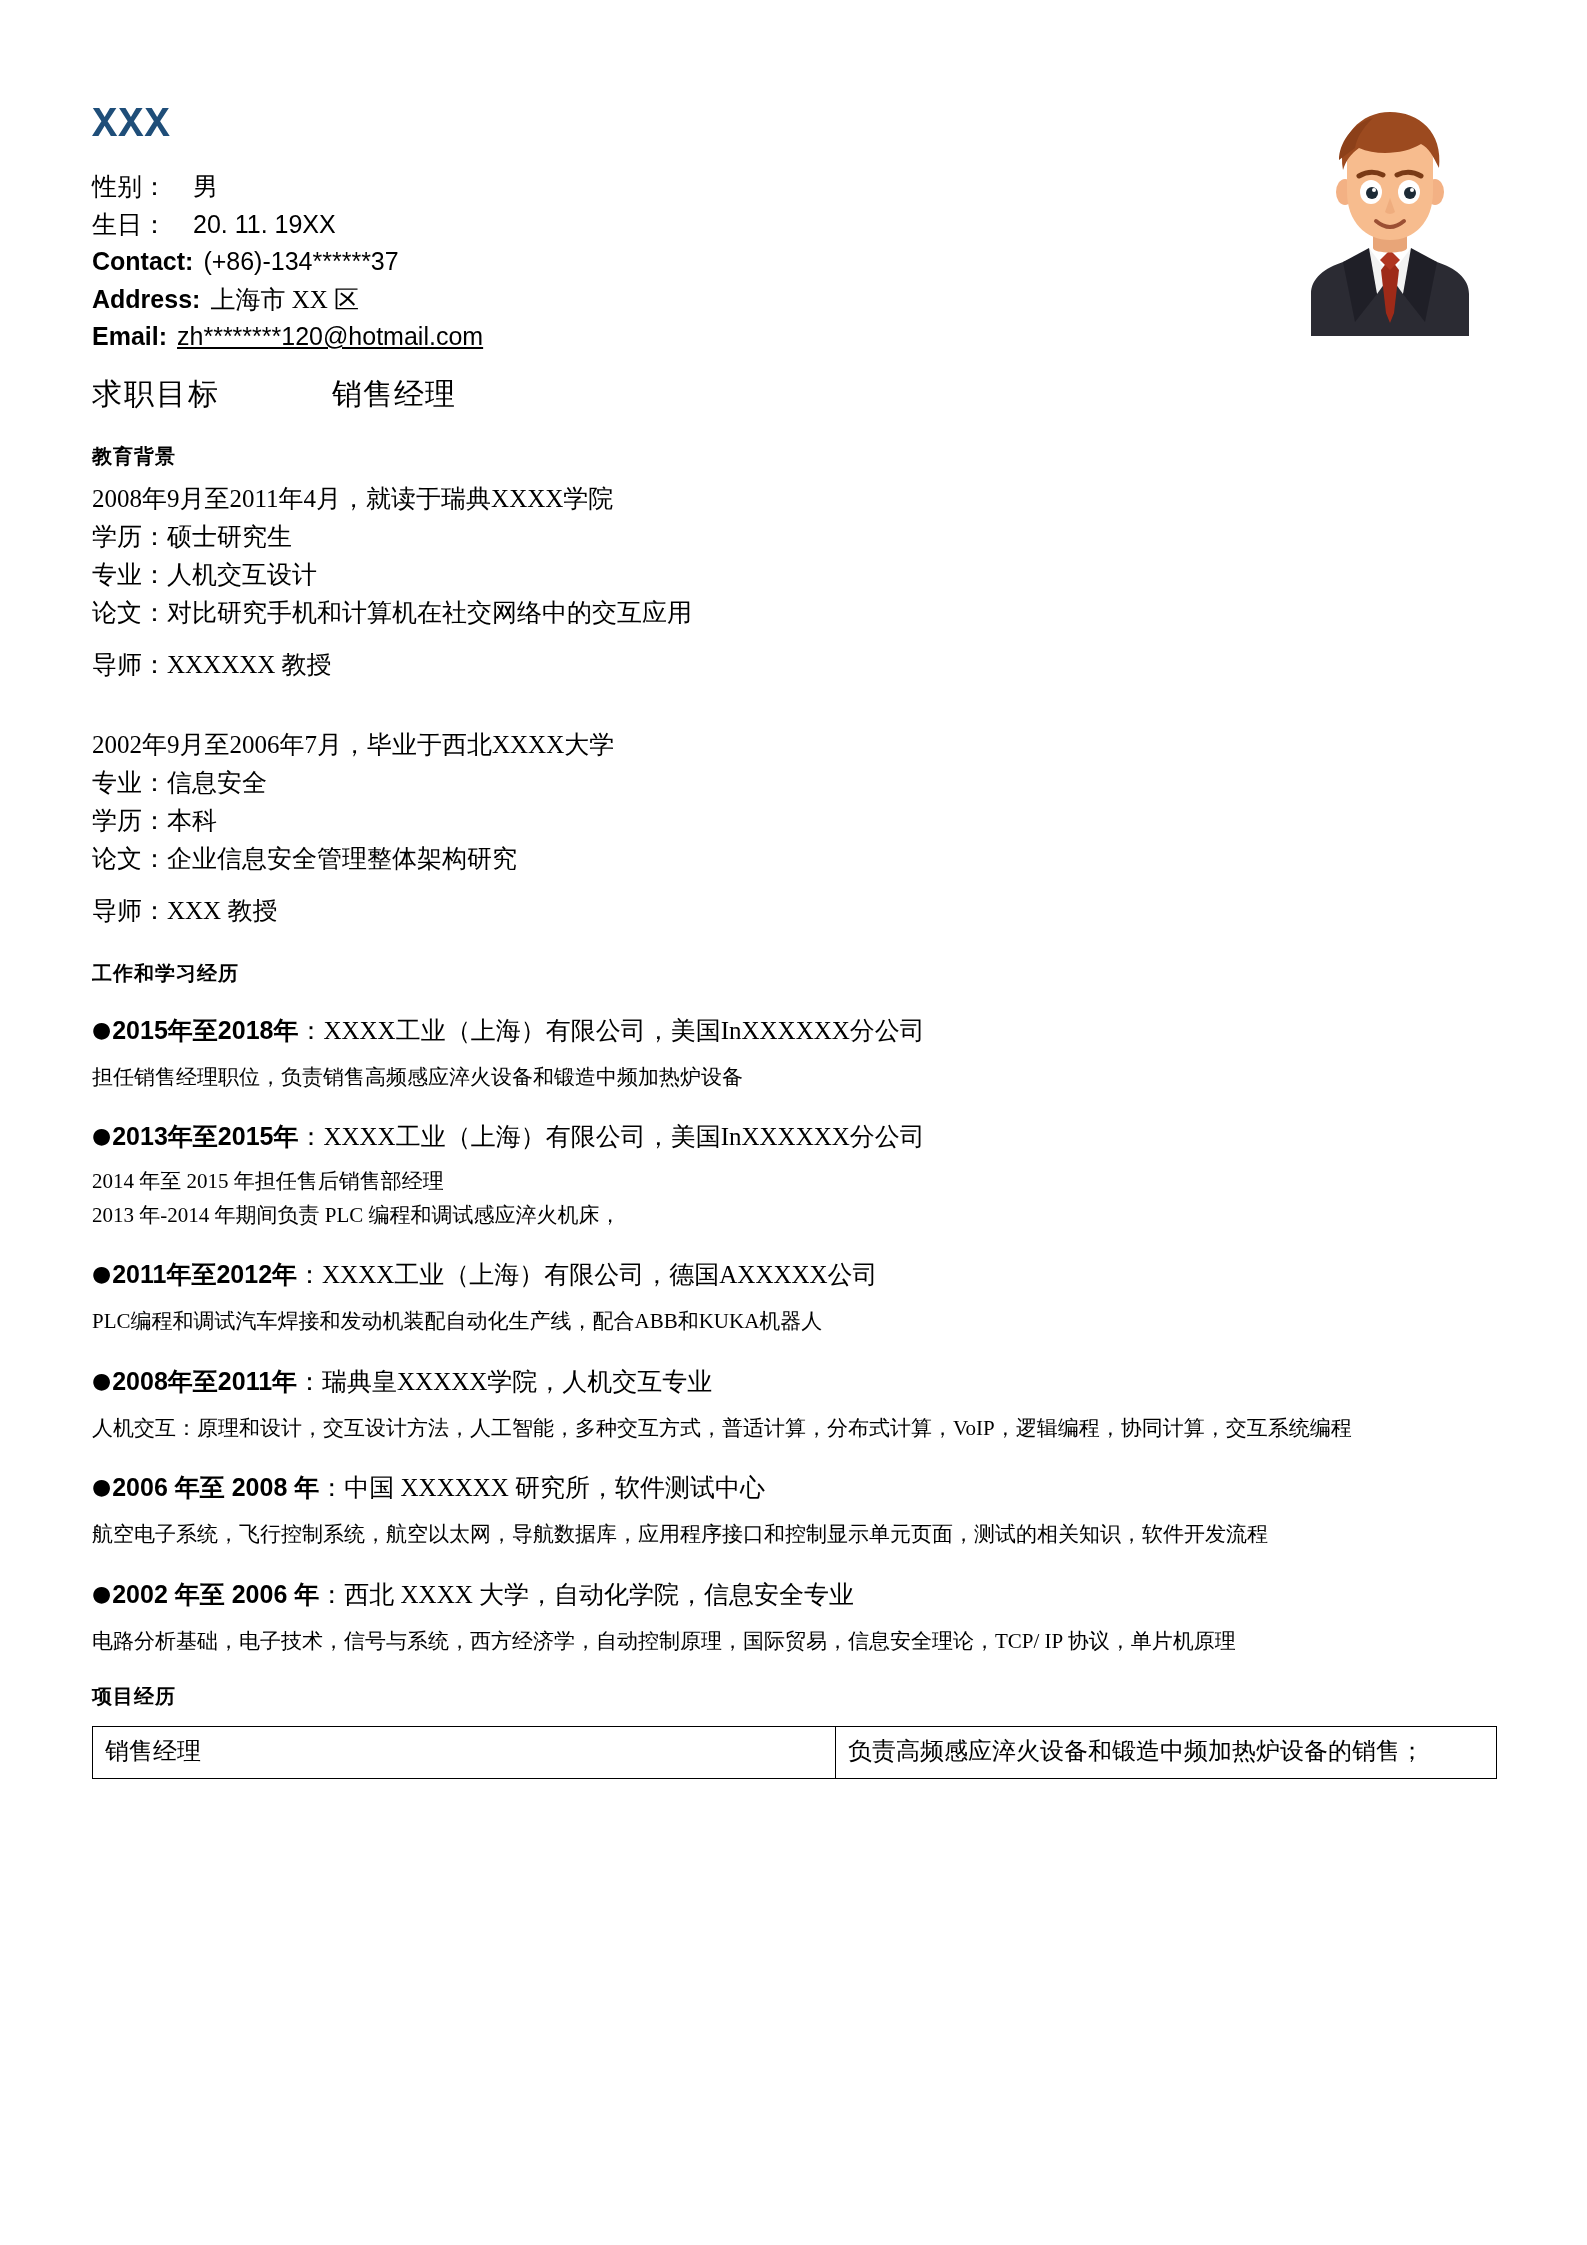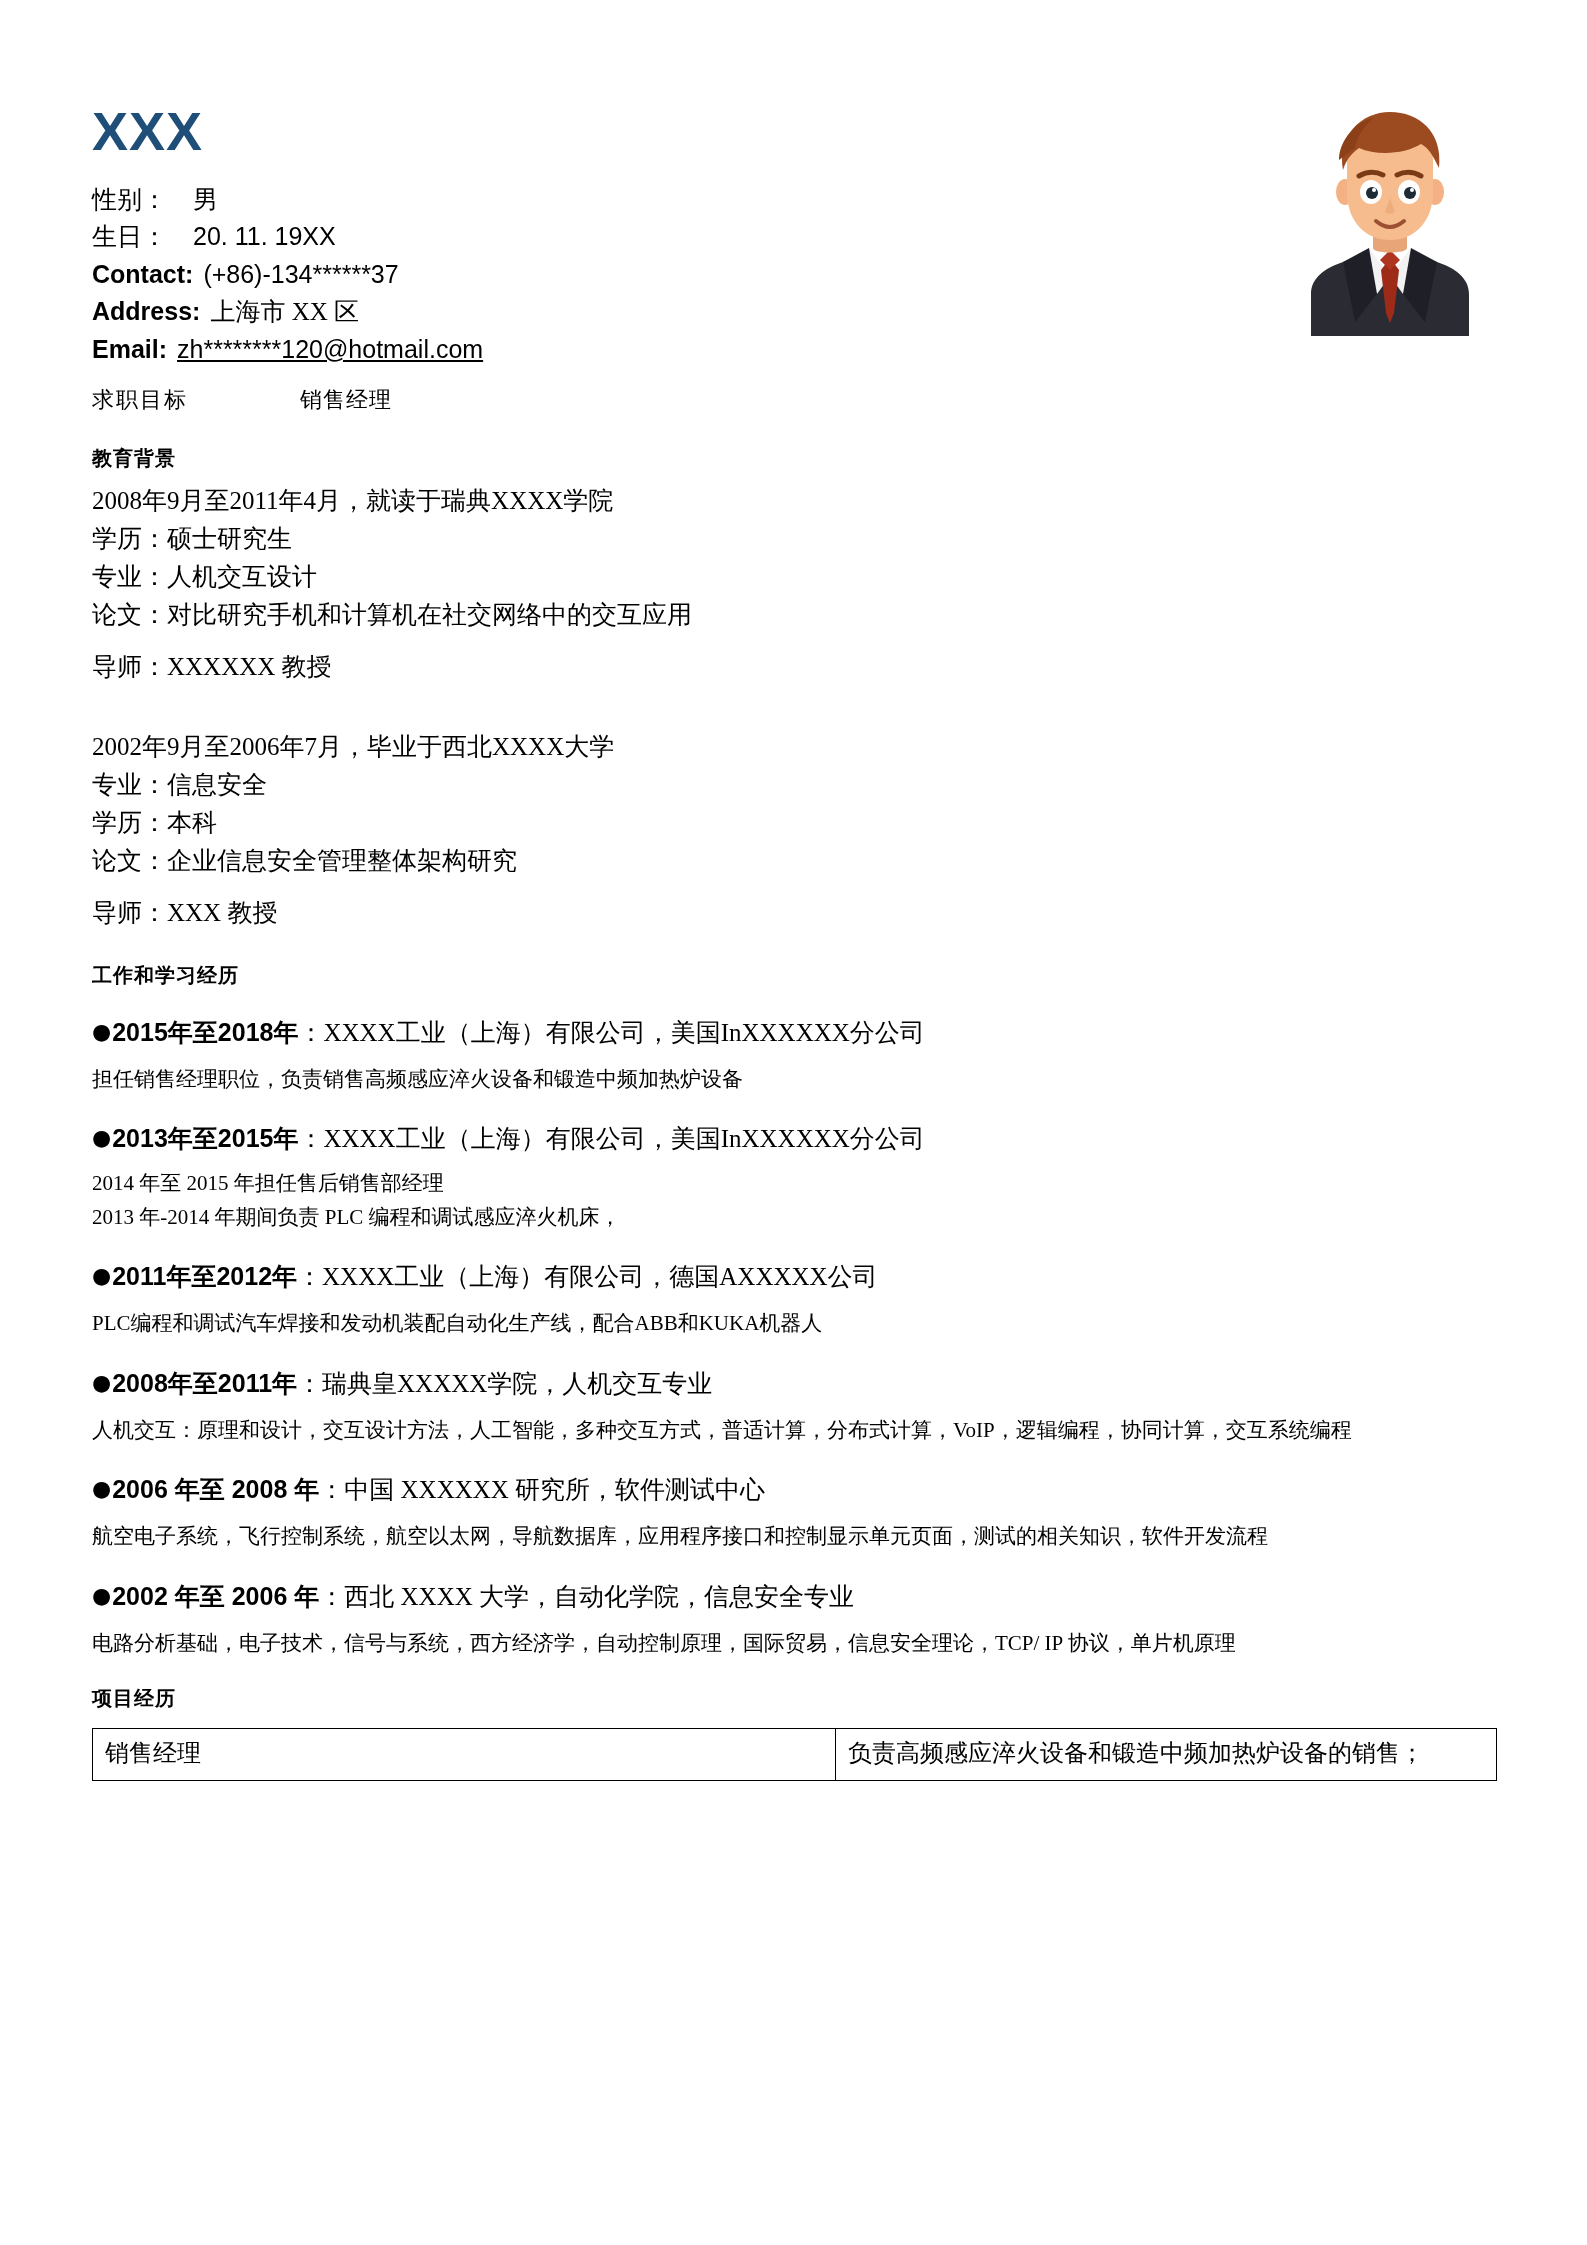--- a/index.html
+++ b/index.html
@@ -23,23 +23,23 @@
   }
   .content {
     position: absolute;
     left: 92px;
     top: 0;
     width: 1405px;
   }
 
   
   .name-title {
-    font-family: Liberation Sans, sans-serif;
+    font-family: Liberation Mono, monospace;
     font-weight: bold;
-    font-size: 54px;
+    font-size: 42px;
     color: #1F4E79;
     letter-spacing: 1px;
     margin: 0;
     padding-top: 103px;
     line-height: 1.05;
   }
   .contact-block {
     margin-top: 22px;
   }
   .contact-line {
@@ -72,21 +72,21 @@
     position: absolute;
     right: 88px;
     top: 108px;
     width: 218px;
     height: 228px;
   }
 
   
   .objective-row {
     margin-top: 18px;
-    font-size: 22px;
+    font-size: 30px;
     line-height: 1.3;
     white-space: nowrap;
   }
   .objective-row .obj-label { letter-spacing: 2px; }
   .objective-row .obj-gap { display: inline-block; width: 112px; }
   .objective-row .obj-value { letter-spacing: 1px; }
 
   
   .sec-head {
     font-weight: bold;

